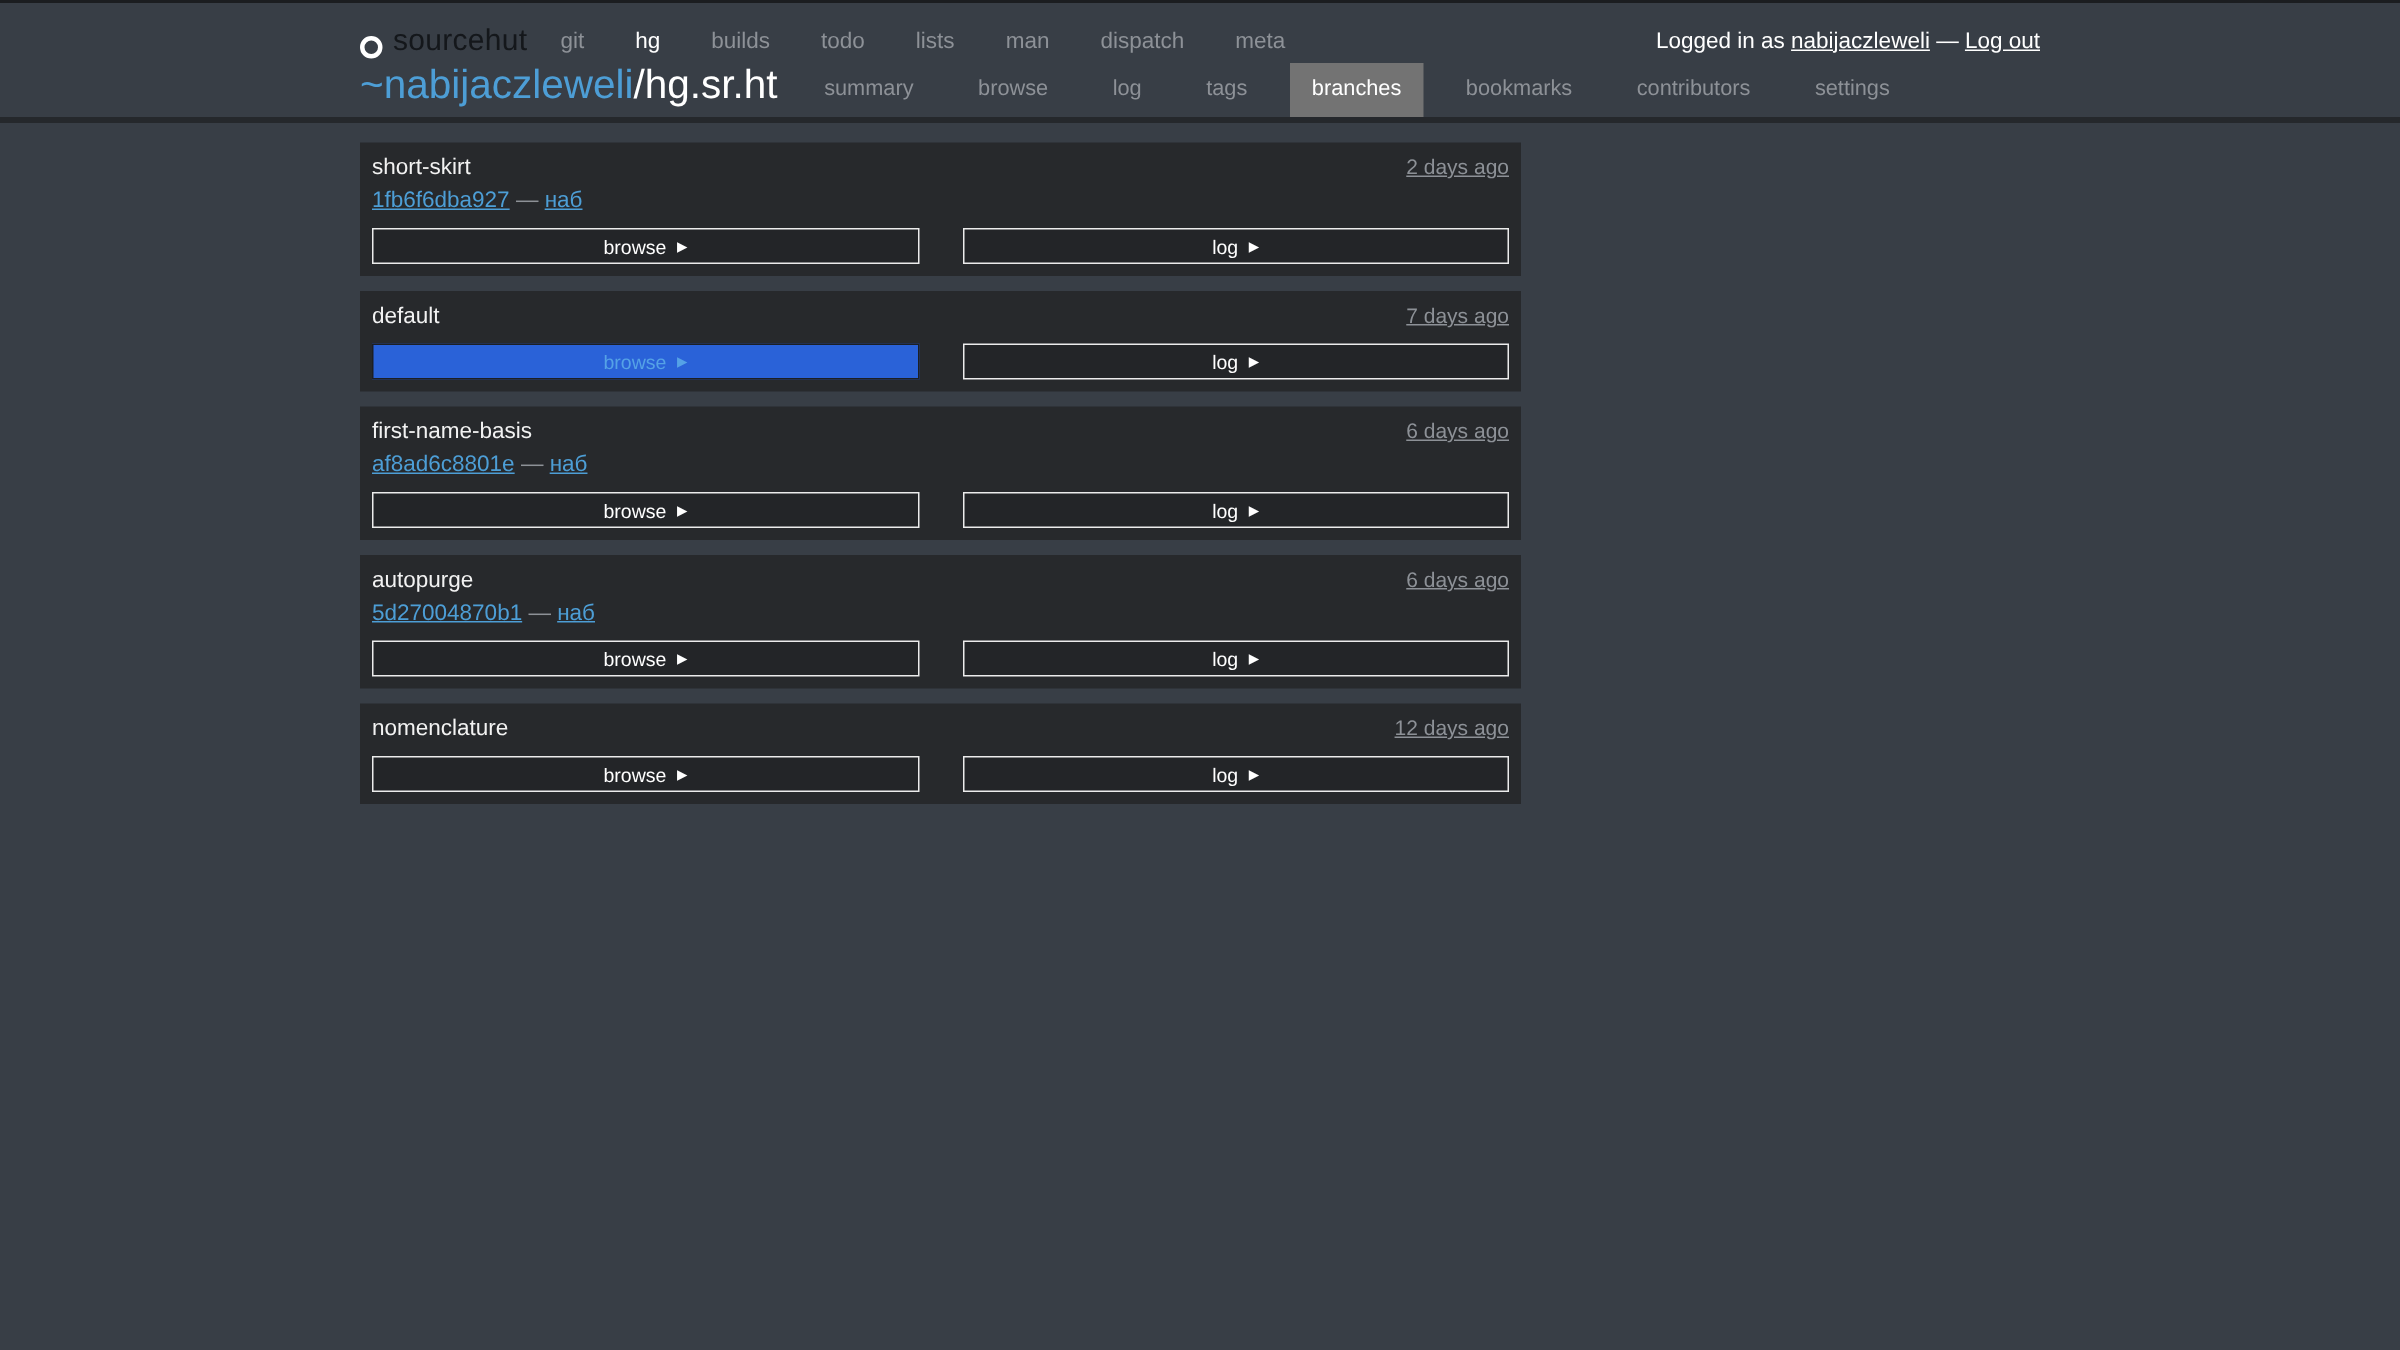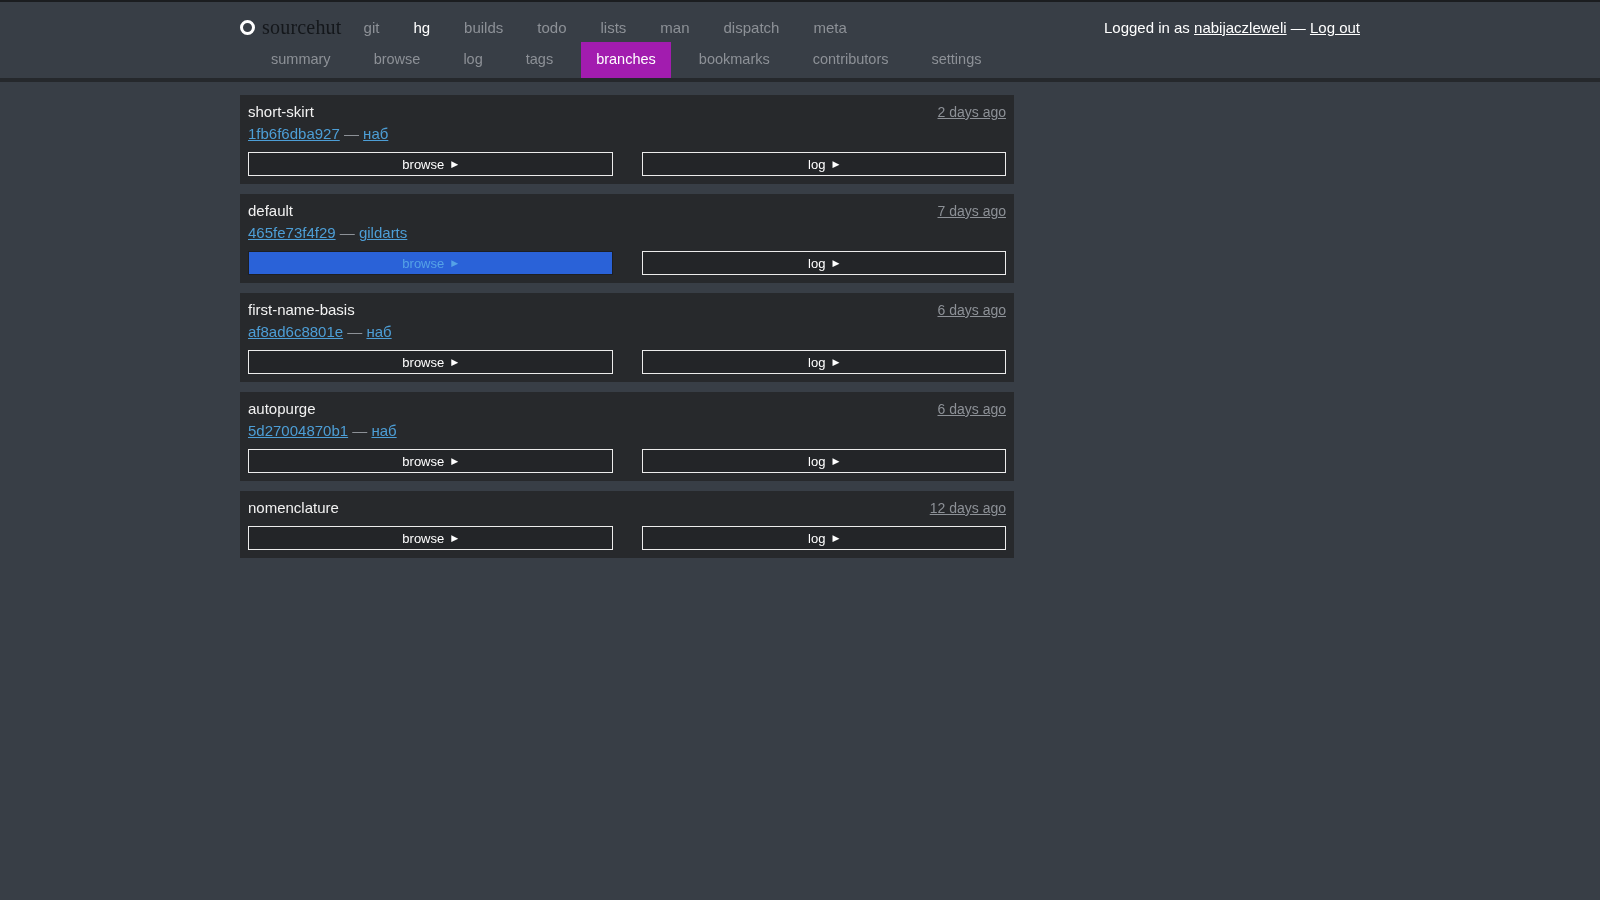--- a/index.html
+++ b/index.html
@@ -26,42 +26,42 @@
     color:var(--text-primary);
     border-top:2px solid var(--top-strip);
     overflow:hidden;
   }
   a{cursor:pointer;}
   .container{width:1140px;margin:0 auto;padding:0 10px;}
 
   
   .topbar{background:var(--header-bg);border-bottom:4px solid var(--divider);}
   .nav-row{display:flex;align-items:center;padding-top:12px;height:38px;}
-  .logo{display:flex;align-items:center;text-decoration:none;font-family:Liberation Serif, serif;}
+  .logo{display:flex;align-items:flex-end;text-decoration:none;}
   .logo-circle{
     width:15px;height:15px;border:3px solid #ffffff;border-radius:50%;
     display:inline-block;margin-right:7px;
   }
   .logo-text{font-size:20px;font-weight:500;color:var(--logo-wordmark);letter-spacing:0.2px;}
   .global-nav{display:flex;margin-left:22px;column-gap:34px;}
   .nav-item{font-size:15px;color:var(--text-muted);text-decoration:none;}
   .nav-item.active{color:#ffffff;font-weight:500;}
   .session{margin-left:auto;font-size:15px;color:#ffffff;}
   .session-link{color:#ffffff;text-decoration:underline;}
 
   .title-row{display:flex;align-items:flex-end;margin-top:2px;}
   .repo-title{margin:0;padding:0 0 6px 0;font-size:27px;font-weight:400;line-height:1.1;}
   .repo-owner{color:var(--accent-link);text-decoration:none;}
   .repo-name{color:#ffffff;text-decoration:none;}
   .repo-tabs{display:flex;margin-left:16px;gap:13px;}
   .repo-tab{
     font-size:14.5px;color:var(--text-muted);text-decoration:none;
     padding:9px 15px 11px 15px;
   }
-  .repo-tab.active{background:#a21caf;color:#ffffff;font-weight:500;}
+  .repo-tab.active{background:#737373;color:#ffffff;font-weight:500;}
 
   
   .main{padding-top:13px;}
   .branch-card{
     width:774px;background:var(--card-bg);
     padding:8px;margin-bottom:10px;
   }
   .branch-head{display:flex;justify-content:space-between;align-items:baseline;}
   .branch-name{font-size:15px;color:var(--text-primary);}
   .branch-age{font-size:14px;color:var(--text-muted);text-decoration:underline;}
@@ -108,20 +108,21 @@
 
   <a class="nav-item">man</a>
 
   <a class="nav-item">dispatch</a>
 
   <a class="nav-item">meta</a>
 </nav>
         <div class="session"><span>Logged in as </span><a class="session-link">nabijaczleweli</a><span> — </span><a class="session-link">Log out</a></div>
       </div>
       <div class="title-row">
+        <h1 class="repo-title"><a class="repo-owner">~nabijaczleweli</a><a class="repo-name">/hg.sr.ht</a></h1>
         <nav class="repo-tabs">
   <a class="repo-tab">summary</a>
 
   <a class="repo-tab">browse</a>
 
   <a class="repo-tab">log</a>
 
   <a class="repo-tab">tags</a>
 
   <a class="repo-tab active">branches</a>
@@ -157,25 +158,20 @@
         <span class="caret">▶</span>
       </a>
     </div>
   </section>
 
   <section class="branch-card">
     <div class="branch-head">
       <span class="branch-name">default</span>
       <a class="branch-age">7 days ago</a>
     </div>
-    <div class="branch-meta">
-      <a class="commit-link">465fe73f4f29</a>
-      <span class="meta-sep">—</span>
-      <a class="author-link">gildarts</a>
-    </div>
     <div class="branch-actions">
       <a class="action-btn browse-btn active">
         <span>browse</span>
         <span class="caret">▶</span>
       </a>
       <a class="action-btn log-btn">
         <span>log</span>
         <span class="caret">▶</span>
       </a>
     </div>

